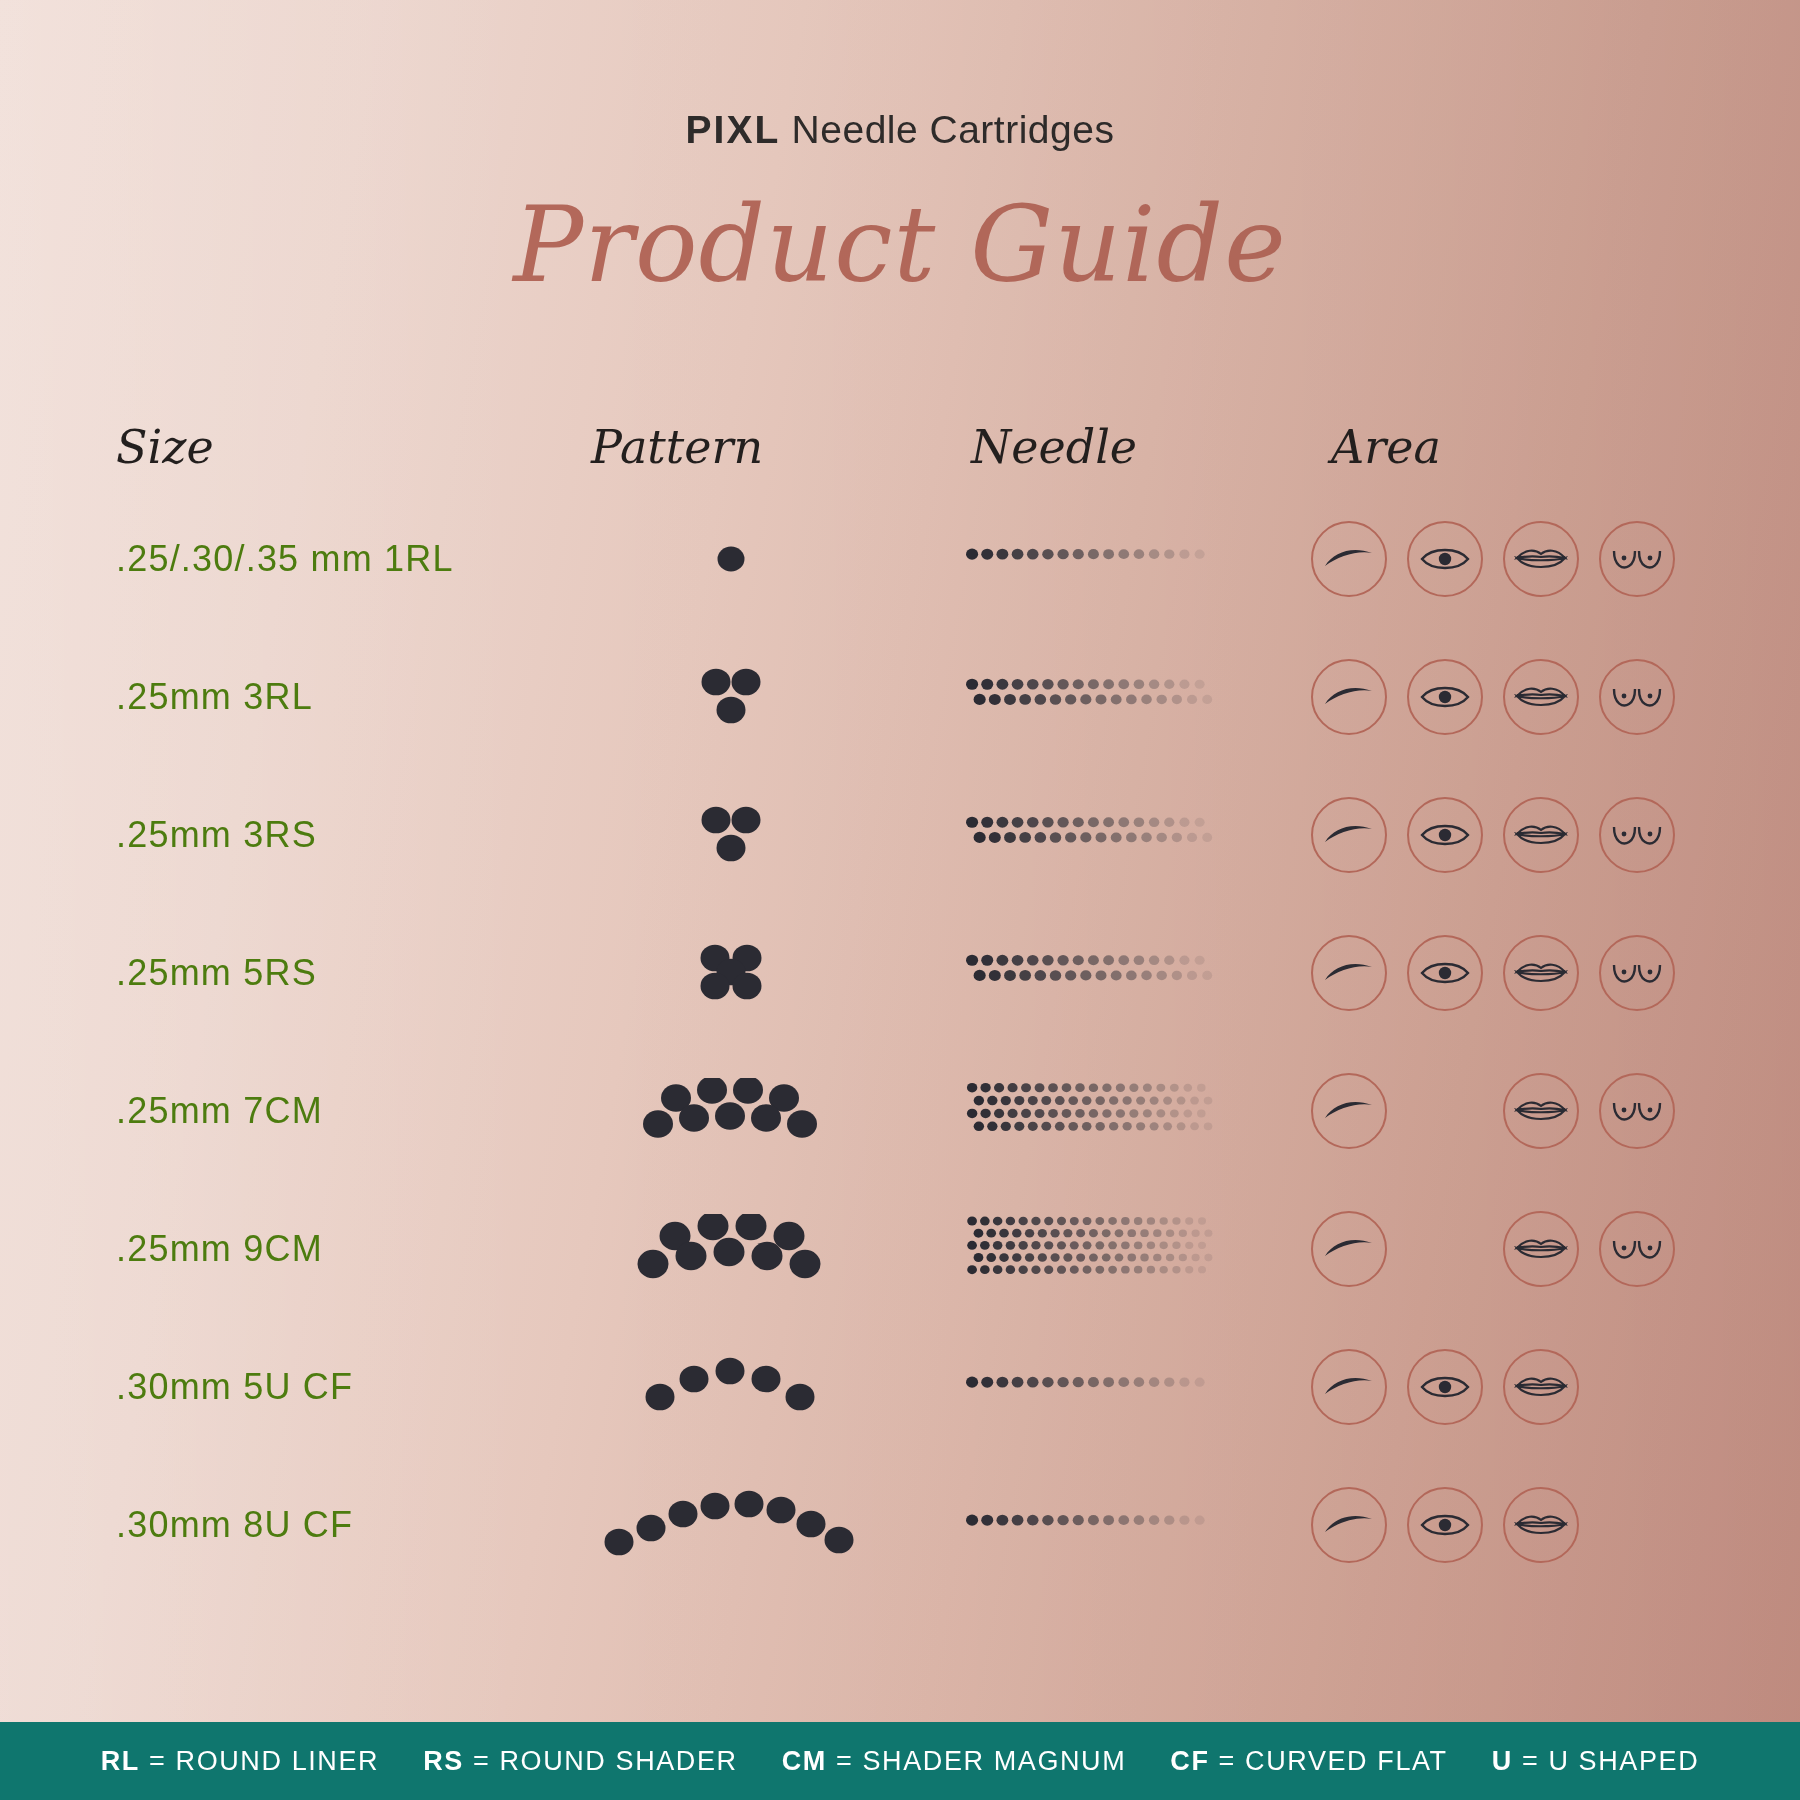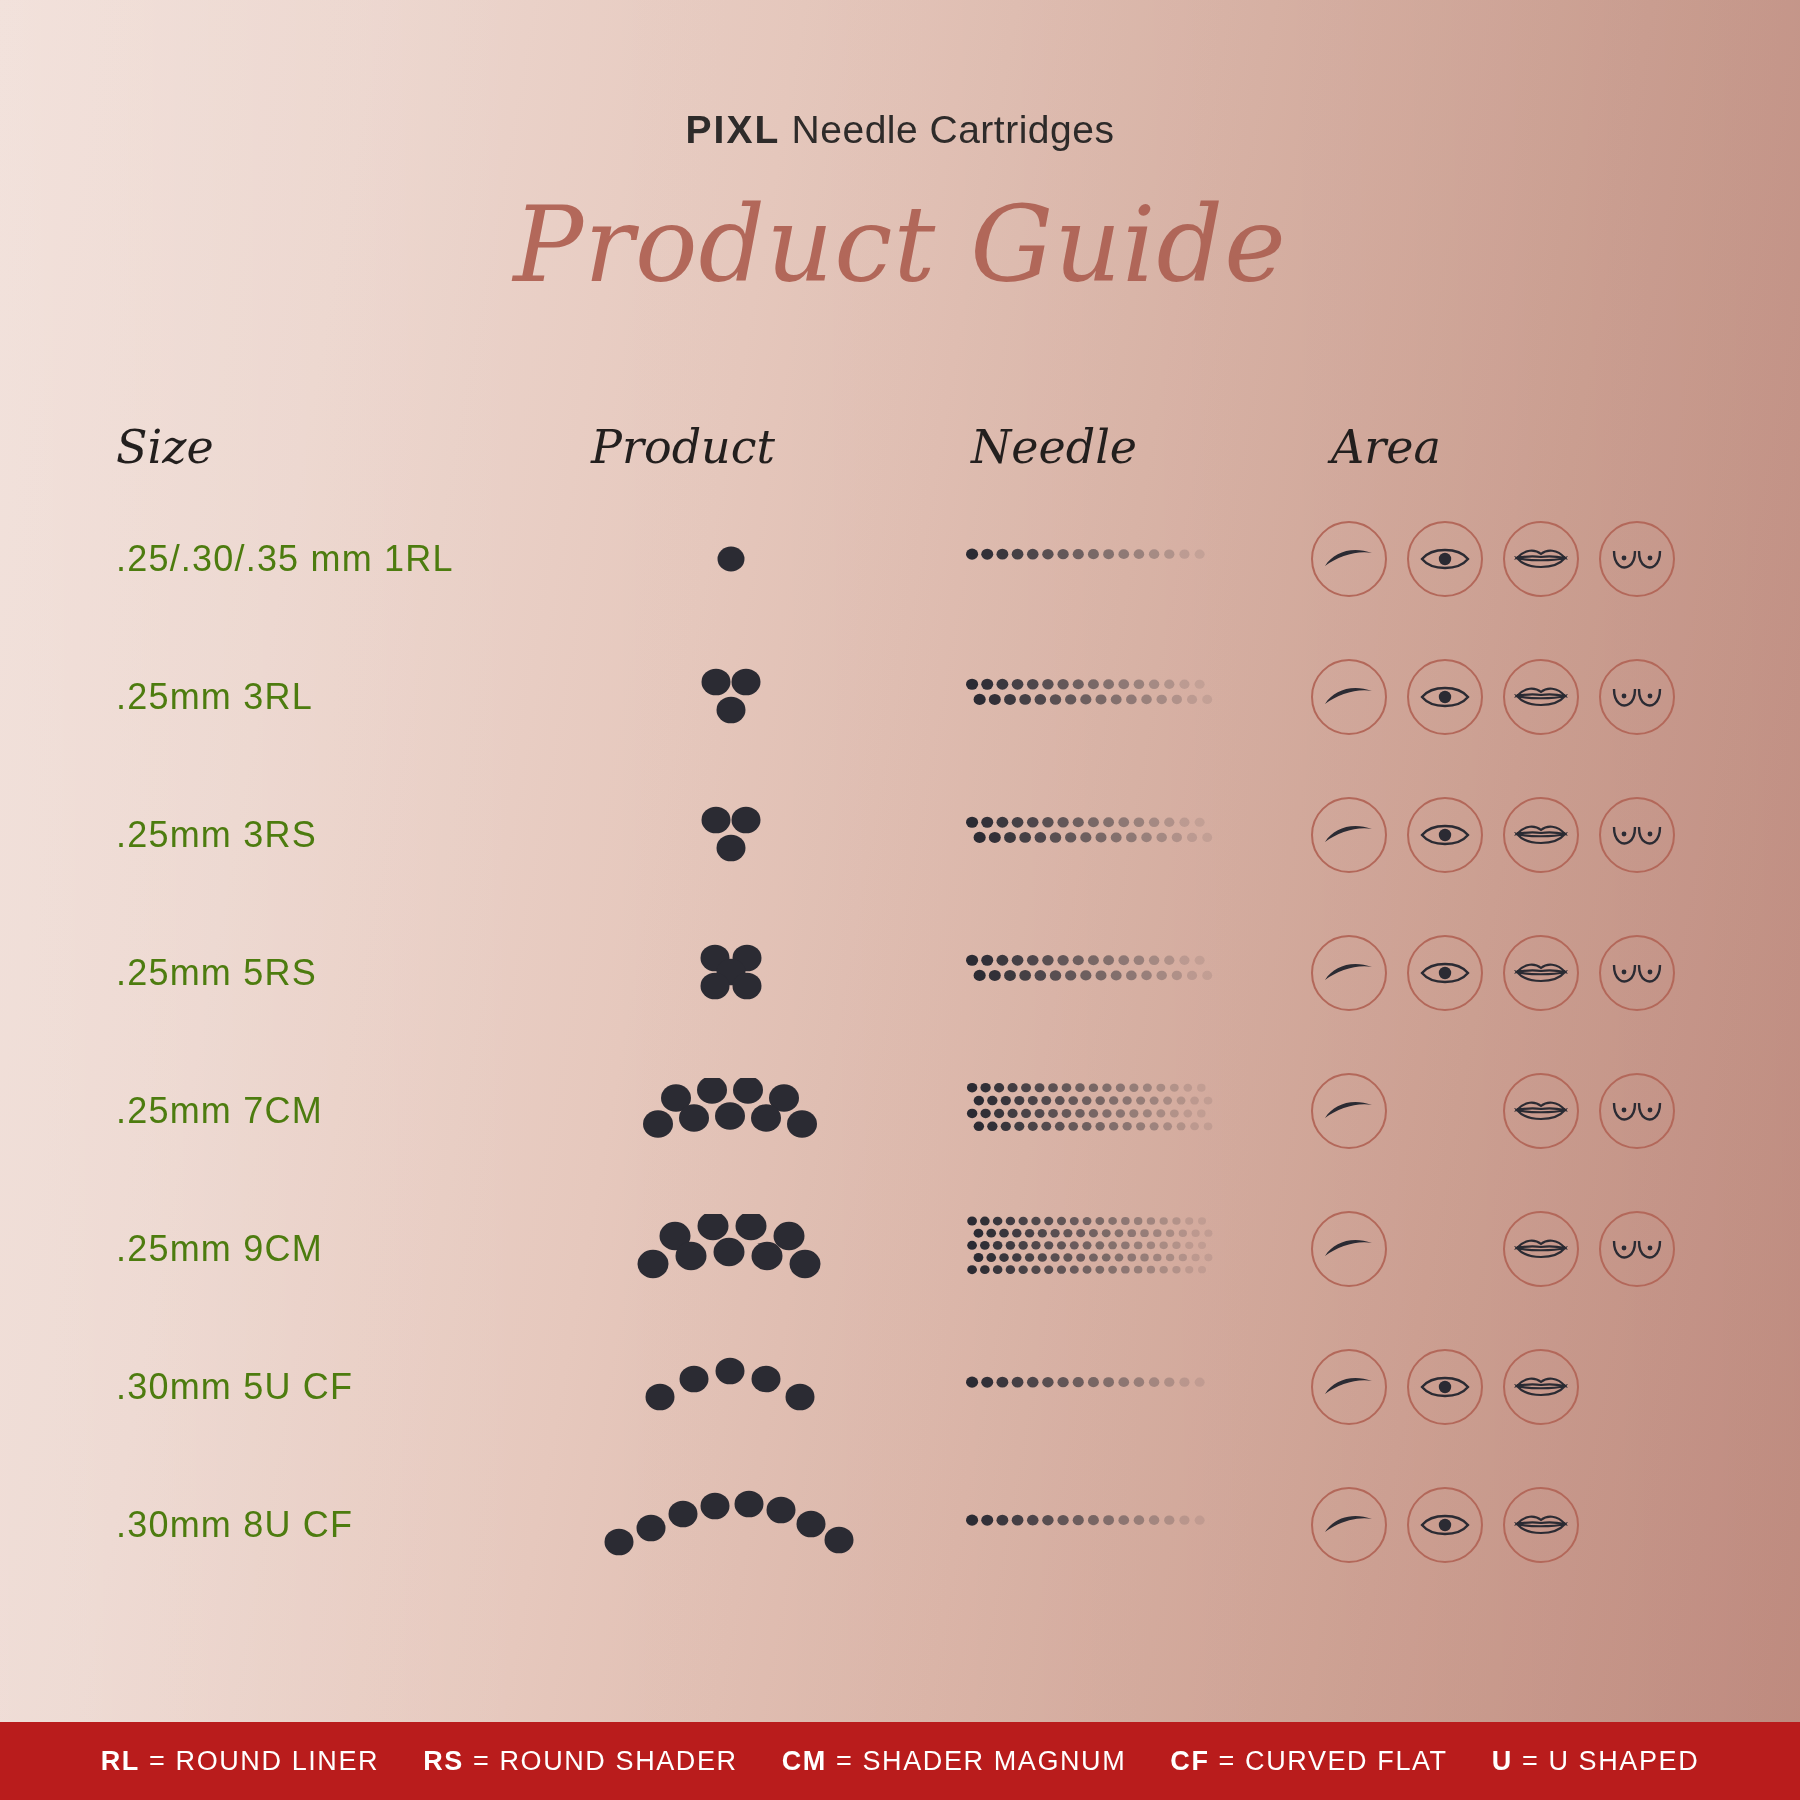--- a/index.html
+++ b/index.html
@@ -101,21 +101,21 @@
     flex: 0 0 auto;
   }
   .area-icon.blank { border-color: transparent; }
   .area-icon svg { display: block; }
 
   
   .legend {
     position: absolute;
     left: 0; bottom: 0;
     width: 1800px; height: 78px;
-    background: #b91c1c;
+    background: #0f766e;
     display: flex; align-items: center; justify-content: center;
     gap: 44px;
     color: #ffffff;
     font-size: 27px;
     letter-spacing: 1.6px;
   }
   .legend .item { white-space: nowrap; }
   .legend .item b { font-weight: 700; }
 </style>
 </head>
@@ -127,21 +127,21 @@
   <header>
     <div class="kicker">
       <span class="brand">PIXL</span><span class="rest"> Needle Cartridges</span>
     </div>
     <div class="main-title">Product Guide</div>
   </header>
 
   <div class="table">
     <div class="col-heads">
       <div class="col-head ch-size">Size</div>
-      <div class="col-head ch-grouping">Product</div>
+      <div class="col-head ch-grouping">Pattern</div>
       <div class="col-head ch-pattern">Needle</div>
       <div class="col-head ch-area">Area</div>
     </div>
     <div id="rows-container">
         <div class="row">
           <div class="cell-size">.25/.30/.35 mm 1RL</div>
           <div class="cell-grouping">
             <svg class="grouping-svg" width="120" height="60" viewBox="0 0 120 60">
               <ellipse cx="60" cy="30" rx="13.5" ry="12.42" fill="#2b2b33" fill-opacity="1"></ellipse>
             </svg>

